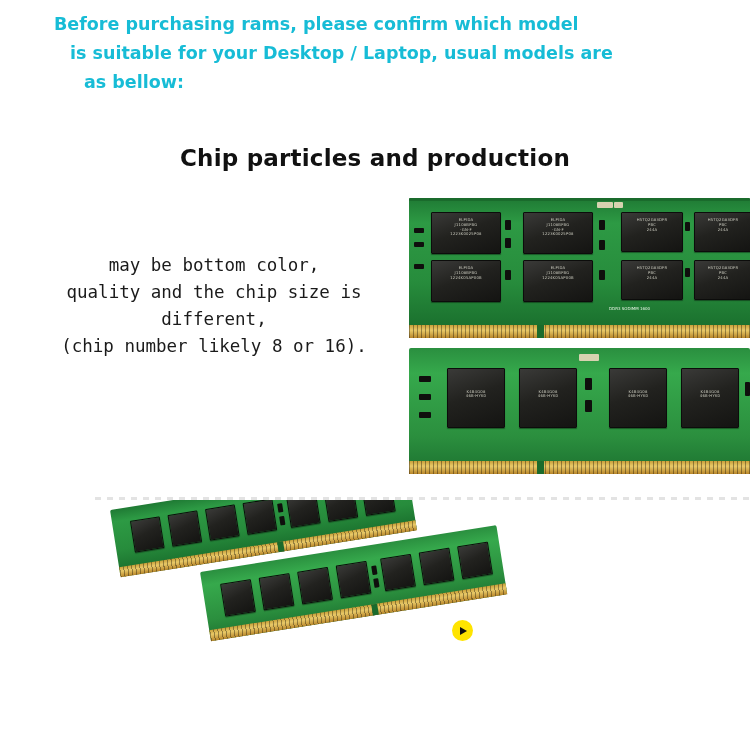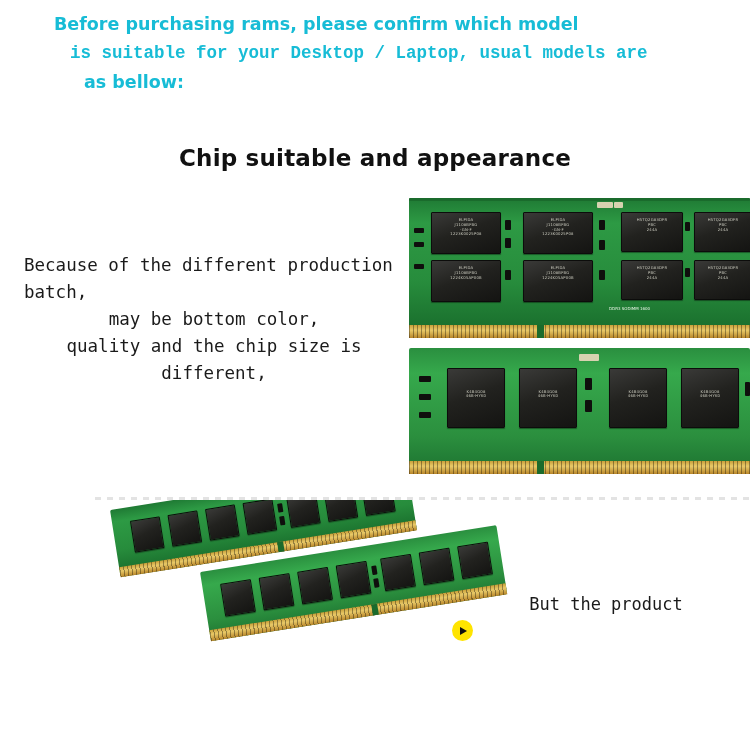--- a/index.html
+++ b/index.html
@@ -26,21 +26,21 @@
     margin-left: 20px;
   }
   #header-notice .line {
     color: #17bcd6;
     font-family: "DejaVu Sans", sans-serif;
     font-weight: bold;
     font-size: 17.5px;
     line-height: 29px;
     white-space: nowrap;
   }
-  #header-notice .line.l2 { padding-left: 16px; font-family: Liberation Mono, monospace; }
+  #header-notice .line.l2 { padding-left: 16px; }
   #header-notice .line.l3 { padding-left: 30px; }
 
   
   #section-title {
     position: absolute;
     left: 0;
     top: 145px;
     width: 750px;
     text-align: center;
     font-family: "DejaVu Sans", sans-serif;
@@ -204,26 +204,26 @@
 </style>
 </head>
 <body>
 
 <div id="header-notice">
   <div class="line l1">Before purchasing rams, please confirm which model</div>
   <div class="line l2">is suitable for your Desktop / Laptop, usual models are</div>
   <div class="line l3">as bellow:</div>
 </div>
 
-<div id="section-title">Chip suitable and appearance</div>
+<div id="section-title">Chip particles and production</div>
 
 <div id="description-block">
-  <div class="d1">Because of the different production batch,</div>
   <div class="d3">may be bottom color,</div>
   <div class="d4">quality and the chip size is different,</div>
+  <div class="d5">(chip number likely 8 or 16).</div>
 </div>
 
 <div class="photo" id="photo-top">
 
   <div class="ram green-dark" style="left:0px; top:8px; width:341px; height:140px;">
 
     <div class="smd" style="left:0px; top:0px; width:341px; height:3px; background:#1a6b2c;"></div>
 
     <div class="chip" style="left:22px; top:14px; width:68px; height:40px;">
       <span class="lbl">ELPIDA<br>J1108BFBG<br>-GN-F<br>1223K0025P08</span>
@@ -336,14 +336,13 @@
       <div class="pins" style="height:11px;"></div>
       <div class="notch" style="left:164px; width:6px;"></div>
     </div>
   </div>
 </div>
 
 <div id="play-marker">
   <div class="tri"></div>
 </div>
 <div id="bottom-note">
-  <div class="n1">But the product</div>
 </div>
 
 </body></html>

